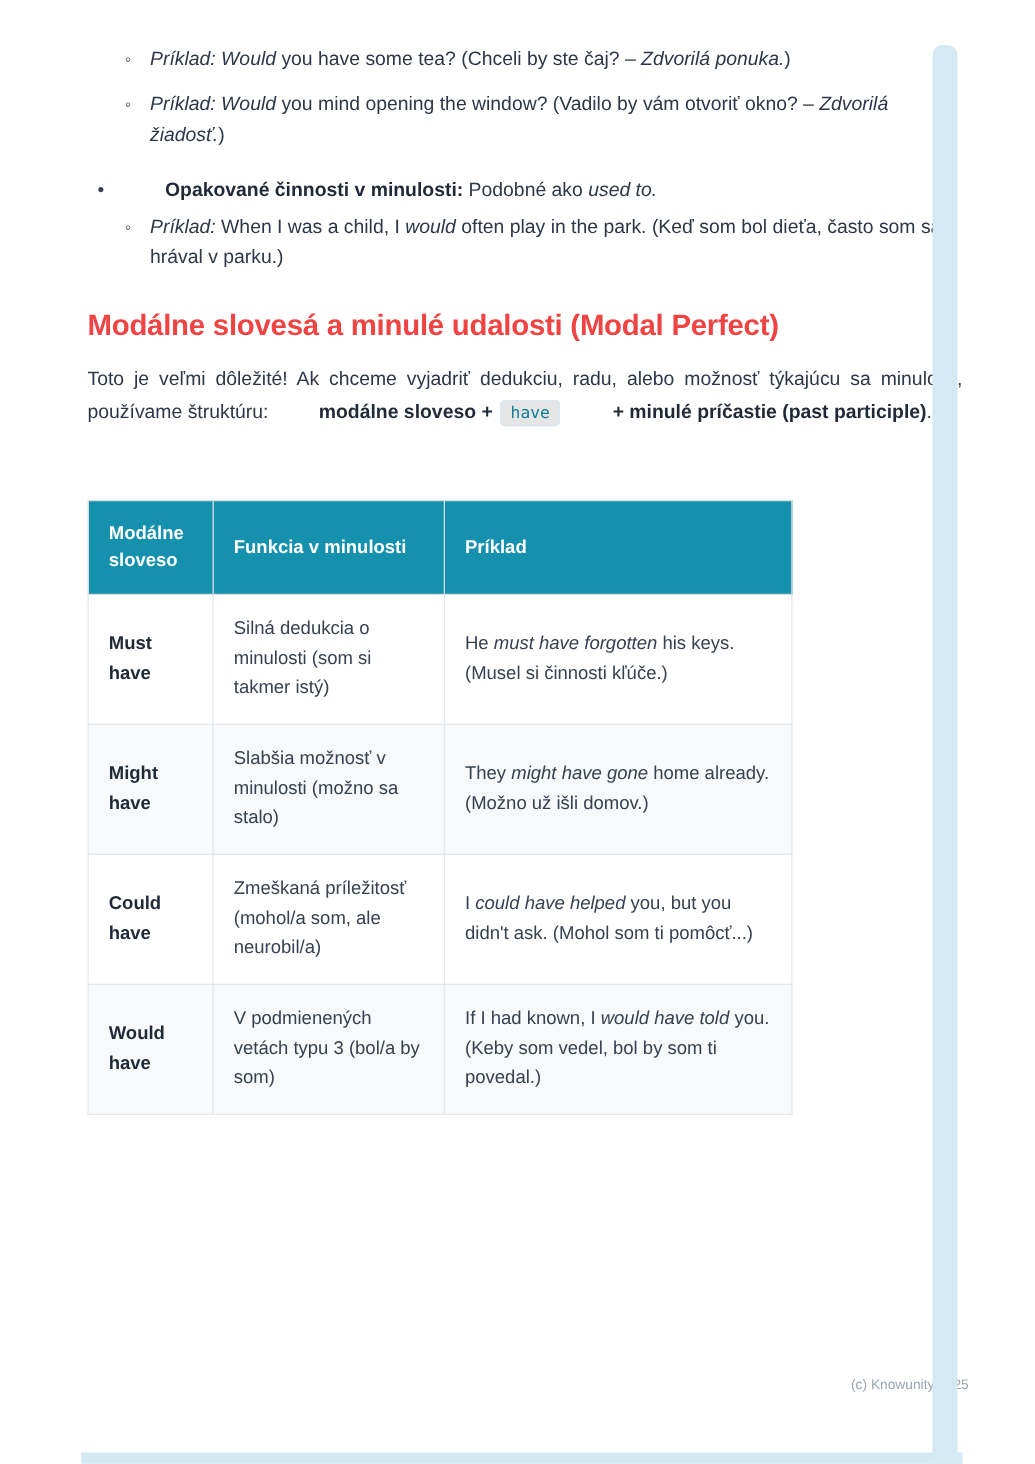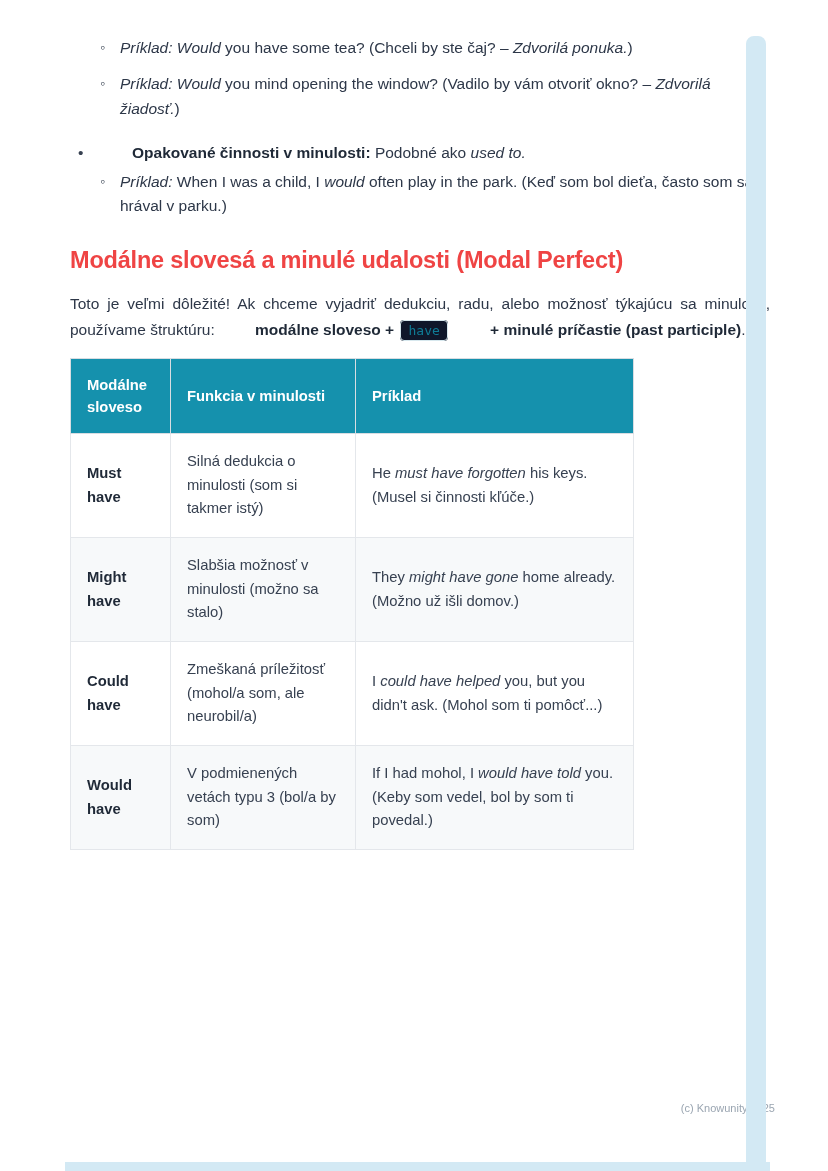--- a/index.html
+++ b/index.html
@@ -20,21 +20,21 @@
   .li.main { padding-left: 8px; margin-top: 20px; margin-bottom: 0; }
   .li.main .marker { width: 18px; }
   .li.nested { margin-top: 4px; margin-bottom: 0; }
   .li .txt { flex: 1; }
 
   .it { font-style: italic; }
   .bd { font-weight: 700; color: #1f2937; margin-left: 36px; }
   .code {
     font-family: "DejaVu Sans Mono", monospace;
     font-size: 13px;
-    background: #0f172a;
+    background: #e5e5e5;
     color: #0f7b95;
     border: 1px solid #d7e8ee;
     border-radius: 4px;
     padding: 2px 7px;
     margin: 0 2px;
     white-space: nowrap;
   }
 
   h1.section-heading {
     margin: 26px 0 0 0;
@@ -45,21 +45,21 @@
     letter-spacing: -0.2px;
   }
   p.intro {
     margin: 16px 0 0 0;
     font-size: 15.5px;
     line-height: 1.62;
     text-align: justify;
   }
 
   table.modal-table {
-    margin-top: 16px;
+    margin-top: 58px;
     border-collapse: collapse;
     width: 563px;
     font-size: 14.8px;
     table-layout: fixed;
   }
   .col-modal { width: 100px; }
   .col-function { width: 185px; }
   .col-example { width: 278px; }
   table.modal-table th {
     background: #1591ad;
@@ -156,21 +156,21 @@
         <td class="cell-example"><span>They </span><span class="it">might have gone</span><span> home already. (Možno už išli domov.)</span></td>
       </tr>
       <tr>
         <td class="cell-modal">Could have</td>
         <td class="cell-function">Zmeškaná príležitosť (mohol/a som, ale neurobil/a)</td>
         <td class="cell-example"><span>I </span><span class="it">could have helped</span><span> you, but you didn't ask. (Mohol som ti pomôcť...)</span></td>
       </tr>
       <tr>
         <td class="cell-modal">Would have</td>
         <td class="cell-function">V podmienených vetách typu 3 (bol/a by som)</td>
-        <td class="cell-example"><span>If I had mohol, I </span><span class="it">would have told</span><span> you. (Keby som vedel, bol by som ti povedal.)</span></td>
+        <td class="cell-example"><span>If I had known, I </span><span class="it">would have told</span><span> you. (Keby som vedel, bol by som ti povedal.)</span></td>
       </tr>
     </tbody>
   </table>
 </div>
 
 <div class="copyright">(c) Knowunity 2025</div>
 <div class="edge-right"></div>
 <div class="edge-bottom"></div>
 
 </body></html>

